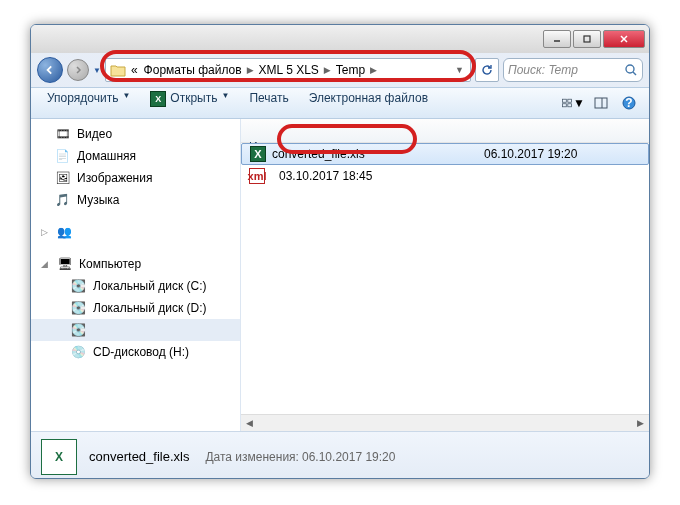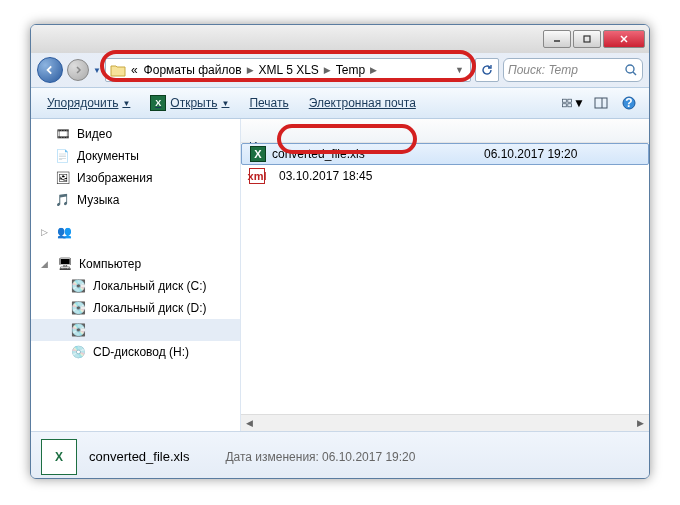--- a/index.html
+++ b/index.html
@@ -17,21 +17,21 @@
 .navbtn.fwd { width: 22px; height: 22px; background: radial-gradient(circle at 30% 30%,#ddd,#aaa); border-color: #888; color: #666; }
 .addressbar { flex: 1; height: 24px; background: #fff; border: 1px solid #a0b4c8; border-radius: 2px; display: flex; align-items: center; font-size: 12px; padding: 0 4px; }
 .addressbar .folder-ico { width: 18px; }
 .addressbar .crumb { padding: 0 3px; display: flex; align-items: center; }
 .addressbar .sep { color: #666; padding: 0 2px; font-size: 9px; }
 .refresh { width: 24px; height: 24px; background: #fff; border: 1px solid #a0b4c8; border-radius: 2px; display: flex; align-items: center; justify-content: center; color: #2a5a9e; }
 .searchbox { width: 140px; height: 24px; background: #fff; border: 1px solid #a0b4c8; border-radius: 6px; display: flex; align-items: center; padding: 0 4px; color: #888; font-style: italic; }
 .searchbox .sico { margin-left: auto; color: #47a; }
 
 .toolbar { height: 32px; background: linear-gradient(#f6fafe,#dbe9f7); border-top: 1px solid #b8cde2; border-bottom: 1px solid #b8cde2; display: flex; align-items: center; padding: 0 8px; gap: 4px; }
-.toolbtn { height: 24px; padding: 0 8px; display: flex; align-items: center; gap: 4px; border-radius: 2px; color: #1a3a5a; text-decoration: underline; }
+.toolbtn { height: 24px; padding: 0 8px; display: flex; align-items: flex-start; gap: 4px; border-radius: 2px; color: #1a3a5a; }
 .toolbtn .dd { font-size: 8px; color: #1a3a5a; }
 .toolbar .spacer { flex: 1; }
 .toolbar .icobtn { width: 24px; height: 24px; display: flex; align-items: center; justify-content: center; }
 .excel-ico { width: 16px; height: 16px; background: #1d6f42; color: #fff; font-size: 9px; font-weight: bold; display: flex; align-items: center; justify-content: center; border: 1px solid #0a4020; }
 
 .body { display: flex; height: 312px; background: #fff; }
 .sidebar { width: 210px; border-right: 1px solid #dce6f2; overflow-y: auto; padding: 4px 0; }
 .side-item { height: 22px; display: flex; align-items: center; padding-left: 24px; gap: 6px; }
 .side-item.sel { background: #e4ecf6; }
 .side-item .tri { width: 10px; font-size: 9px; color: #888; margin-left: -14px; }
@@ -53,21 +53,21 @@
 
 .scrollbar-h { height: 17px; background: #f0f0f0; border-top: 1px solid #ddd; display: flex; }
 .scrollbar-h .track { flex: 1; position: relative; }
 .scrollbar-h .arrow { width: 17px; display: flex; align-items: center; justify-content: center; color: #666; font-size: 9px; }
 
 .details { height: 50px; background: linear-gradient(#f0f5fc,#e4ecf6); border-top: 1px solid #cad8e8; display: flex; align-items: center; padding: 6px 10px; gap: 12px; }
 .details .bigico { width: 36px; height: 36px; background: #fff; border: 1px solid #1d6f42; display: flex; align-items: center; justify-content: center; color: #1d6f42; font-weight: bold; }
 .details .info { display: flex; flex-direction: column; gap: 2px; }
 .details .fname { font-size: 13px; }
 .details .ftype { color: #666; font-size: 11px; }
-.details .meta { color: #666; font-size: 11px; margin-left: 24px; }
+.details .meta { color: #666; font-size: 11px; margin-left: 4px; }
 
 
 .ann { position: absolute; border: 4px solid #d42020; border-radius: 50% / 50%; pointer-events: none; }
 .ann1 { left: 100px; top: 50px; width: 376px; height: 32px; border-radius: 20px; }
 .ann2 { left: 277px; top: 124px; width: 140px; height: 30px; border-radius: 18px; }
 
 
 svg { display: block; }
 </style>
 </head>
@@ -145,21 +145,21 @@
       </div>
     <div class="toolbtn">
         <span class="excel-ico">X</span>
         <span>Открыть</span>
         <span class="dd">▼</span>
       </div>
     <div class="toolbtn">
         <span>Печать</span>
       </div>
     <div class="toolbtn">
-        <span>Электронная почта</span>
+        <span>Электронная файлов</span>
       </div>
     <div class="spacer"></div>
     <div class="icobtn">
         <svg width="16" height="16" viewBox="0 0 16 16">
           <rect x="2" y="3" width="5" height="4" fill="none" stroke="#456"></rect>
           <rect x="9" y="3" width="5" height="4" fill="none" stroke="#456"></rect>
           <rect x="2" y="9" width="5" height="4" fill="none" stroke="#456"></rect>
           <rect x="9" y="9" width="5" height="4" fill="none" stroke="#456"></rect>
         </svg>
         <span class="dd">▼</span>
@@ -179,21 +179,21 @@
   </div>
 
   <div class="body">
     <div class="sidebar">
       <div class="side-item">
           <span class="ico">🎞</span>
           <span>Видео</span>
         </div>
       <div class="side-item">
           <span class="ico">📄</span>
-          <span>Документы</span>
+          <span>Домашняя</span>
         </div>
       <div class="side-item">
           <span class="ico">🖼</span>
           <span>Изображения</span>
         </div>
       <div class="side-item">
           <span class="ico">🎵</span>
           <span>Музыка</span>
         </div>
 

